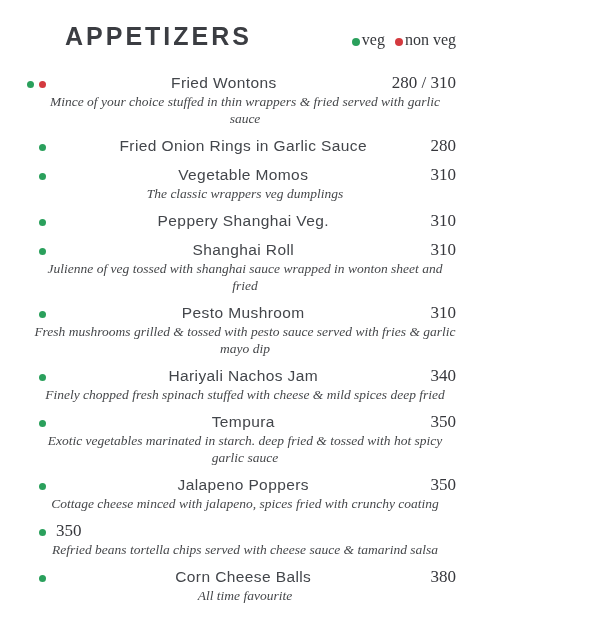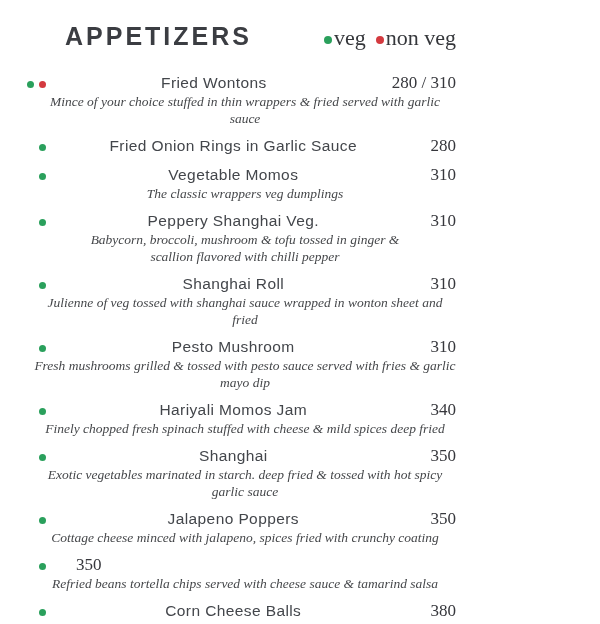--- a/index.html
+++ b/index.html
@@ -34,21 +34,21 @@
     font-weight: 700;
     font-size: 25px;
     letter-spacing: 3px;
     color: #3b3d42;
   }
   .legend {
     display: flex;
     align-items: baseline;
     gap: 10px;
     font-family: "Liberation Serif", serif;
-    font-size: 22px;
+    font-size: 16px;
     color: #35373b;
   }
   .legend-entry {
     display: inline-flex;
     align-items: baseline;
     gap: 2px;
   }
   .legend-dot {
     width: 8px;
     height: 8px;
@@ -94,21 +94,20 @@
     letter-spacing: 0.4px;
     color: #43464b;
     line-height: 20px;
   }
   .item-price {
     font-family: "Liberation Serif", serif;
     font-size: 17px;
     color: #36373c;
     line-height: 20px;
     white-space: nowrap;
-    margin-left: 20px;
   }
   .item-description {
     margin-left: 24px;
     font-family: "Liberation Serif", serif;
     font-style: italic;
     font-size: 13.5px;
     color: #45474a;
     line-height: 17px;
     white-space: pre-line;
   }
@@ -168,22 +167,20 @@
   </div>
 
   <div class="menu-item">
     <div class="item-row">
       <span class="item-markers">
             <span class="dot" style="background: rgb(42, 160, 92);"></span>
           </span>
       <span class="item-name">Peppery Shanghai Veg.</span>
       <span class="item-price">310</span>
     </div>
-    <div class="item-description">Babycorn, broccoli, mushroom &amp; tofu tossed in ginger &amp;
-scallion flavored with chilli pepper</div>
   </div>
 
   <div class="menu-item">
     <div class="item-row">
       <span class="item-markers">
             <span class="dot" style="background: rgb(42, 160, 92);"></span>
           </span>
       <span class="item-name">Shanghai Roll</span>
       <span class="item-price">310</span>
     </div>
@@ -199,32 +196,32 @@
       <span class="item-price">310</span>
     </div>
     <div class="item-description">Fresh mushrooms grilled &amp; tossed with pesto sauce served with fries &amp; garlic mayo dip</div>
   </div>
 
   <div class="menu-item">
     <div class="item-row">
       <span class="item-markers">
             <span class="dot" style="background: rgb(42, 160, 92);"></span>
           </span>
-      <span class="item-name">Hariyali Momos Jam</span>
+      <span class="item-name">Hariyali Nachos Jam</span>
       <span class="item-price">340</span>
     </div>
     <div class="item-description">Finely chopped fresh spinach stuffed with cheese &amp; mild spices deep fried</div>
   </div>
 
   <div class="menu-item">
     <div class="item-row">
       <span class="item-markers">
             <span class="dot" style="background: rgb(42, 160, 92);"></span>
           </span>
-      <span class="item-name">Shanghai</span>
+      <span class="item-name">Tempura</span>
       <span class="item-price">350</span>
     </div>
     <div class="item-description">Exotic vegetables marinated in starch. deep fried &amp; tossed with hot spicy garlic sauce</div>
   </div>
 
   <div class="menu-item">
     <div class="item-row">
       <span class="item-markers">
             <span class="dot" style="background: rgb(42, 160, 92);"></span>
           </span>

